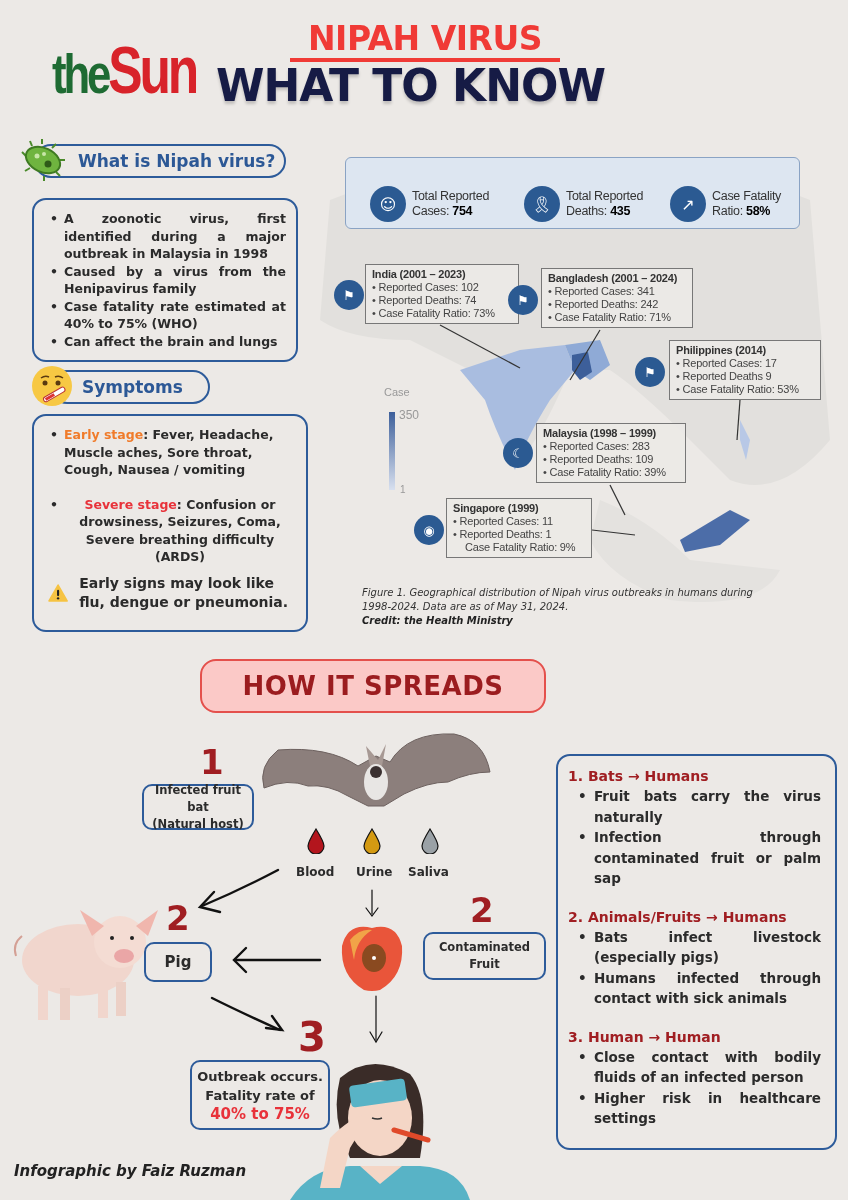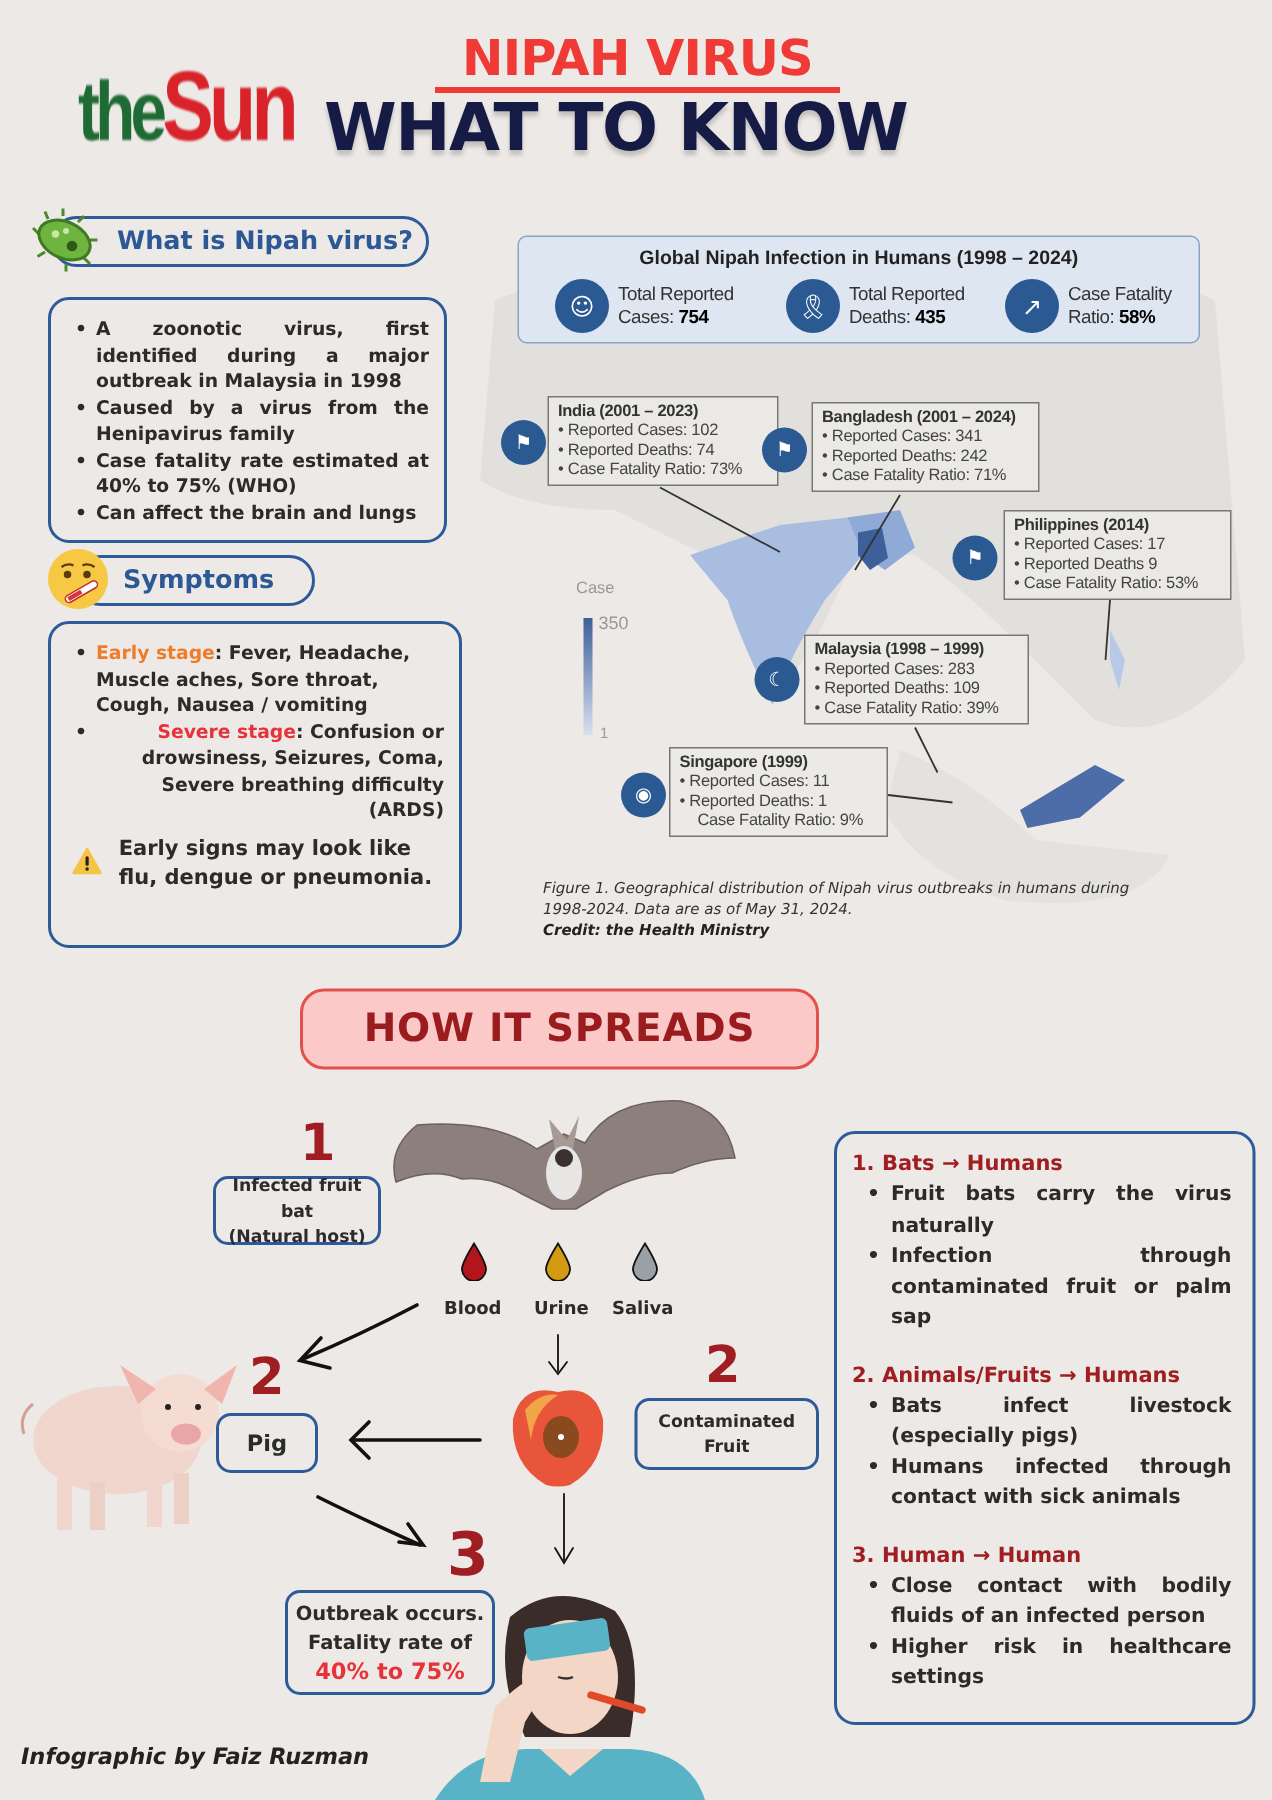--- a/index.html
+++ b/index.html
@@ -89,23 +89,23 @@
       <circle cx="15" cy="19" r="2.5" fill="#5a3a10"></circle>
       <circle cx="28" cy="19" r="2.5" fill="#5a3a10"></circle>
       <path d="M11 14 q4 -3 8 -1 M25 13 q4 -2 8 1" stroke="#5a3a10" stroke-width="1.5" fill="none"></path>
       <rect x="12" y="28" width="24" height="5" rx="2.5" transform="rotate(-30 24 30)" fill="#fff" stroke="#b33" stroke-width="1"></rect>
       <rect x="14" y="29" width="10" height="3" transform="rotate(-30 24 30)" fill="#d33"></rect>
     </svg>
 </div>
 <div class="abs card" style="left:32px;top:414px;width:276px;height:218px;padding:10px 10px 8px 14px">
   <ul class="bul">
     <li style="text-align:left"><span style="color:#f07b2a">Early stage</span><span>: Fever, Headache, Muscle aches, Sore throat, Cough, Nausea / vomiting</span></li>
-    <li style="text-align:right;"><span style="color:#e8323a">Severe stage</span><span>: Confusion or drowsiness, Seizures, Coma, Severe breathing difficulty (ARDS)</span></li>
+    <li style="text-align:center;margin-top:17px"><span style="color:#e8323a">Severe stage</span><span>: Confusion or drowsiness, Seizures, Coma, Severe breathing difficulty (ARDS)</span></li>
   </ul>
-  <div style="display:flex;align-items:flex-start;gap:11px;margin-top:8px">
+  <div style="display:flex;align-items:center;gap:11px;margin-top:8px">
     <svg width="38" height="34" viewBox="0 0 38 34">
         <path d="M19 2 L36 32 L2 32 Z" fill="#f6c343" stroke="#f6c343" stroke-linejoin="round" stroke-width="3"></path>
         <rect x="17" y="11" width="4" height="12" rx="2" fill="#222"></rect>
         <circle cx="19" cy="27" r="2.2" fill="#222"></circle>
       </svg>
     <span style="font-weight:700;font-size:14px;line-height:19px;color:#2b2b2b">Early signs may look like flu, dengue or pneumonia.</span>
   </div>
 </div>
 
 <div class="abs mapwrap">
@@ -120,21 +120,20 @@
     <path d="M290 360 Q340 380 380 420 L470 430 Q450 470 360 460 Q300 440 280 400 Z" fill="#e4e2df"></path>
   </svg>
 </div>
 
 <div class="abs" style="left:384px;top:386px;font-family:'Liberation Sans',sans-serif;font-size:11px;color:#999">Case</div>
 <div class="abs" style="left:389px;top:412px;width:6px;height:78px;background:linear-gradient(#3d5f9a,#d8e0ef)"></div>
 <div class="abs" style="left:399px;top:408px;font-family:'Liberation Sans',sans-serif;font-size:12px;color:#999">350</div>
 <div class="abs" style="left:400px;top:484px;font-family:'Liberation Sans',sans-serif;font-size:10px;color:#999">1</div>
 
 <div class="abs statbox">
-  <div class="sb-title">Global Nipah Infection in Humans (1998 – 2024)</div>
   <div class="stat" style="left:24px">
     <div class="circ">☺</div>
     <div class="stat-text"><span>Total Reported</span><br><span>Cases: </span><b>754</b></div>
   </div>
   <div class="stat" style="left:178px">
     <div class="circ">🎗</div>
     <div class="stat-text"><span>Total Reported</span><br><span>Deaths: </span><b>435</b></div>
   </div>
   <div class="stat" style="left:324px">
     <div class="circ">↗</div>

